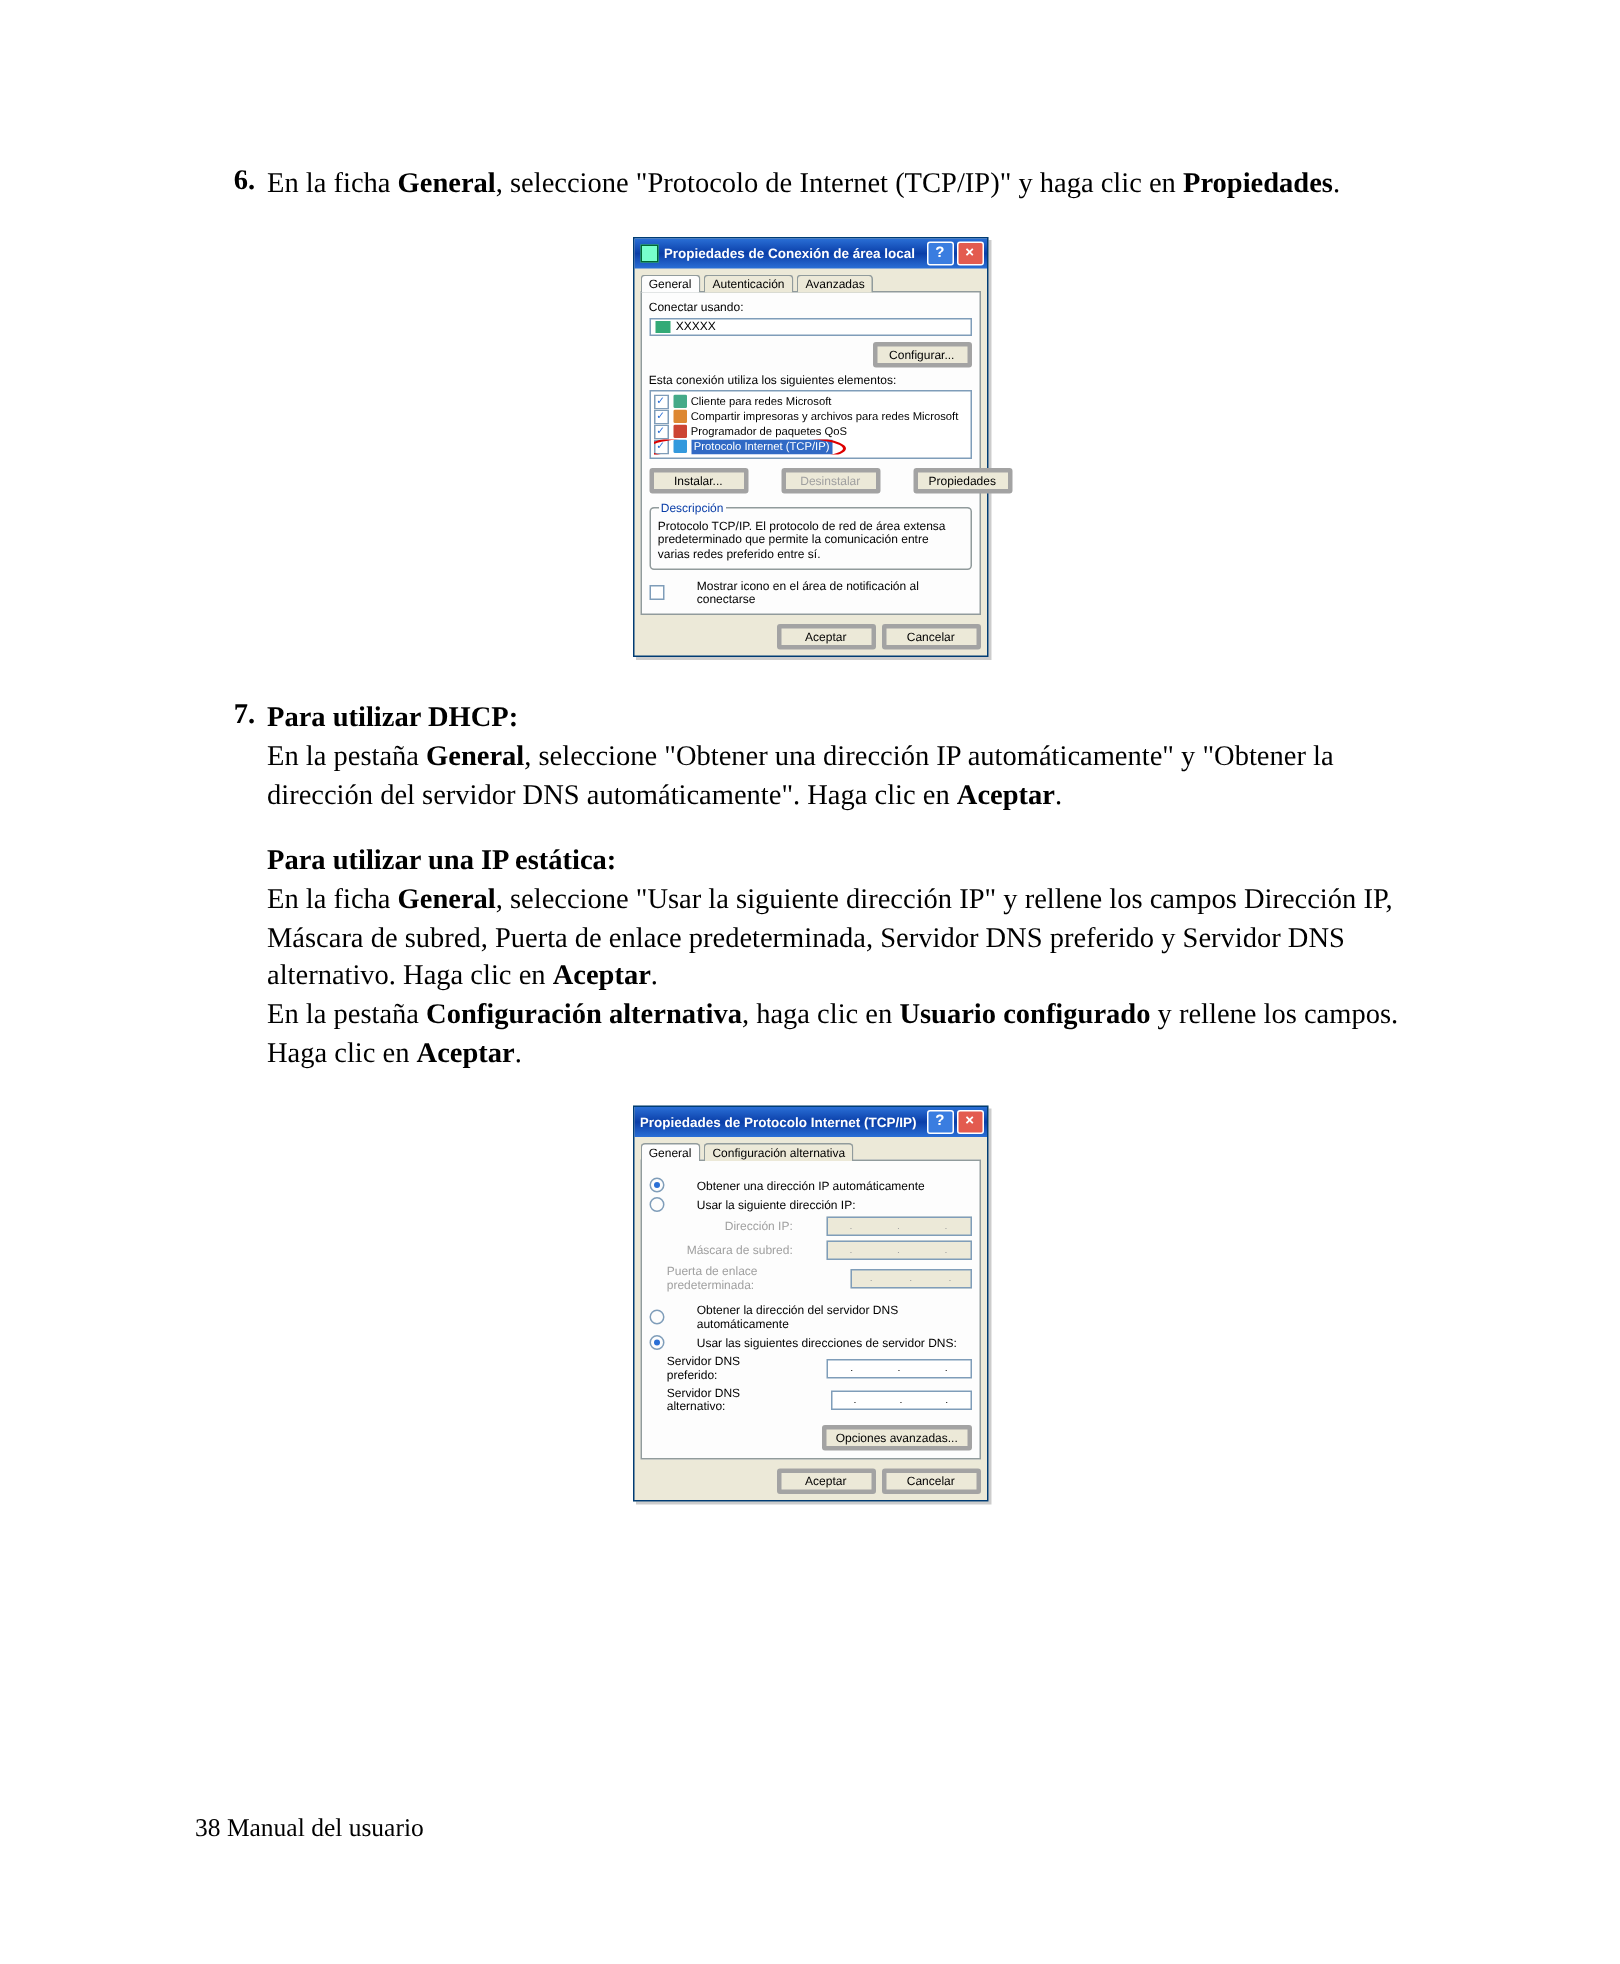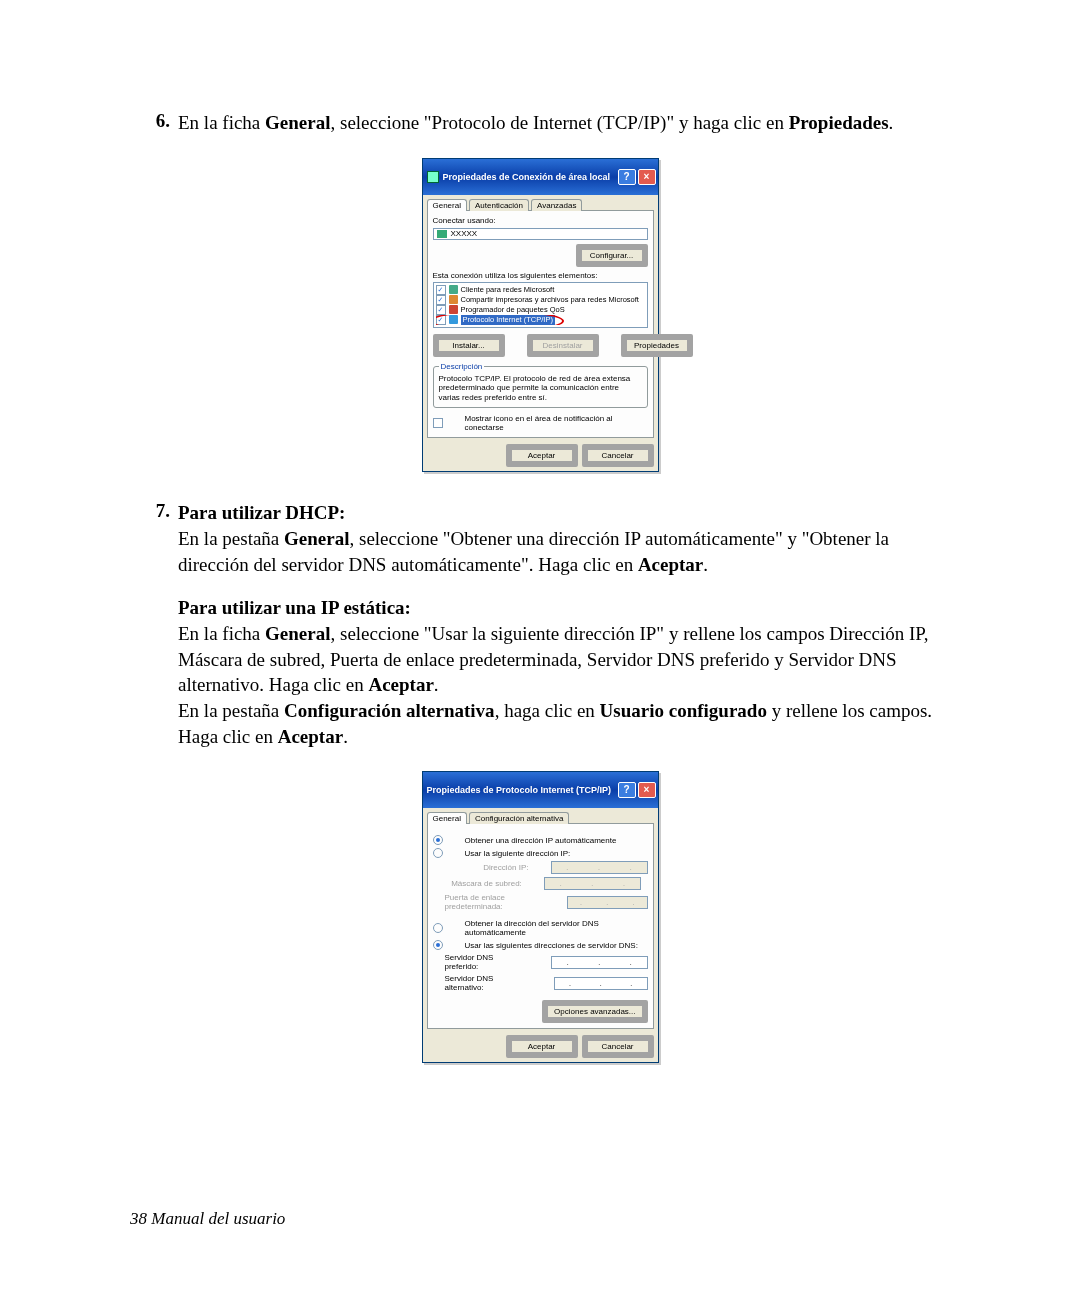--- a/index.html
+++ b/index.html
@@ -6,52 +6,52 @@
   .page{width:1080px;min-height:1309px;position:relative;box-sizing:border-box;padding:110px 130px 60px 130px}
   .ol{list-style:none;margin:0 0 0 0;padding:0}
   .li{display:flex;margin-bottom:14px}
   .num{width:40px;flex:none;font-weight:bold;font-size:19px;text-align:right;margin-right:8px}
   .body{flex:1;font-size:19px;line-height:1.35}
   .b{font-weight:bold}
   .fig-wrap{display:flex;justify-content:center;margin:22px 0 28px 0}
 
   
   .xp{width:235px;border:1px solid #003c74;background:#ece9d8;font-family:Tahoma,Arial,sans-serif;font-size:8px;color:#000;box-shadow:2px 2px 0 rgba(0,0,0,.2)}
-  .xp .titlebar{height:36px;background:linear-gradient(#2a6fd6,#0a3ea8 50%,#2a6fd6);display:flex;align-items:center;padding:0 2px 0 4px;color:#fff;font-weight:bold;font-size:9px}
+  .xp .titlebar{height:20px;background:linear-gradient(#2a6fd6,#0a3ea8 50%,#2a6fd6);display:flex;align-items:center;padding:0 2px 0 4px;color:#fff;font-weight:bold;font-size:9px}
   .xp .titlebar .t-text{flex:1;white-space:nowrap;overflow:hidden}
   .xp .titlebar .tbtn{width:16px;height:14px;margin-left:2px;background:#e35b4f;border:1px solid #fff;border-radius:2px;display:flex;align-items:center;justify-content:center;font-size:10px;line-height:10px}
   .xp .titlebar .tbtn.help{background:#3a7de0}
   .xp .inner{padding:4px}
   .xp .tabs{display:flex;margin-bottom:-1px}
   .xp .tab{border:1px solid #919b9c;border-bottom:none;padding:1px 5px;background:#ece9d8;border-radius:3px 3px 0 0;font-size:8px;margin-right:2px}
   .xp .tab.active{background:#fdfdfd;position:relative;z-index:2}
   .xp .tabpanel{border:1px solid #919b9c;background:#fdfdfd;padding:5px}
   .xp .field{border:1px solid #7f9db9;background:#fff;height:12px;box-sizing:border-box;padding:0 3px;display:flex;align-items:center;font-size:8px}
-  .xp .btn{border:6px solid #a3a3a3;background:#ece9d8;padding:1px 6px;font-size:8px;border-radius:2px;min-width:48px;text-align:center;display:inline-block}
+  .xp .btn{border:3px solid #a3a3a3;background:#ece9d8;padding:1px 6px;font-size:8px;border-radius:2px;min-width:48px;text-align:center;display:inline-block}
   .xp .btn.dis{color:#a0a0a0}
   .xp .row{display:flex;align-items:center;gap:22px}
   .xp .list{border:1px solid #7f9db9;background:#fff;padding:2px;font-size:7.5px;line-height:1.3}
   .xp .list .itm{display:flex;align-items:center;gap:3px;white-space:nowrap;overflow:hidden}
   .xp .chk{width:8px;height:8px;border:1px solid #7f9db9;background:#fff;flex:none;display:flex;align-items:center;justify-content:center;font-size:7px;color:#2a6fd6}
   .xp .ic{width:9px;height:9px;background:#4a8;flex:none;border-radius:1px}
   .xp .sel{background:#316ac5;color:#fff;padding:0 2px}
   .xp fieldset{border:1px solid #919b9c;border-radius:3px;margin:5px 0 0 0;padding:3px 5px 5px 5px}
   .xp legend{font-size:8px;color:#0a3ea8;padding:0 2px}
   .xp .radio{width:8px;height:8px;border:1px solid #7f9db9;border-radius:50%;flex:none;display:inline-flex;align-items:center;justify-content:center}
   .xp .radio.on::after{content:"";width:4px;height:4px;background:#2a6fd6;border-radius:50%}
   .xp .lbl{font-size:8px}
   .xp .lbl.dis{color:#a0a0a0}
   .xp .ipbox{border:1px solid #7f9db9;background:#fff;width:95px;height:11px;display:flex;align-items:center;justify-content:space-around;font-size:7px}
   .xp .ipbox.dis{background:#ece9d8;color:#a0a0a0}
   .xp .footer{display:flex;justify-content:flex-end;gap:4px;margin-top:6px}
   .ring{position:relative}
   .ring::after{content:"";position:absolute;left:-6px;top:-4px;width:130px;height:16px;border:2px solid #d00;border-radius:50%/60%;pointer-events:none}
 
   .subhead{font-weight:bold;font-size:19px;margin-top:18px}
-  .pagefoot{position:absolute;left:130px;bottom:80px;font-size:17px;font-style:italic}
+  .pagefoot{position:absolute;left:130px;bottom:80px;font-size:17px;}
 </style>
 </head>
 <body>
 
 <div class="page">
   <ol class="ol">
 
     <li class="li">
       <div class="num">6.</div>
       <div class="body">
@@ -172,21 +172,21 @@
             </div>
           <div style="padding-left:12px">
             <div class="row" style="justify-content:flex-end;margin-top:3px">
                 <span class="lbl dis">Dirección IP:</span>
                 <span class="ipbox dis">
                   <span>.</span>
                   <span>.</span>
                   <span>.</span>
                 </span>
               </div>
-            <div class="row" style="justify-content:center;margin-top:3px">
+            <div class="row" style="justify-content:flex-end;margin-top:3px">
                 <span class="lbl dis">Máscara de subred:</span>
                 <span class="ipbox dis">
                   <span>.</span>
                   <span>.</span>
                   <span>.</span>
                 </span>
               </div>
             <div class="row" style="justify-content:flex-end;margin-top:3px">
                 <span class="lbl dis">Puerta de enlace predeterminada:</span>
                 <span class="ipbox dis">

